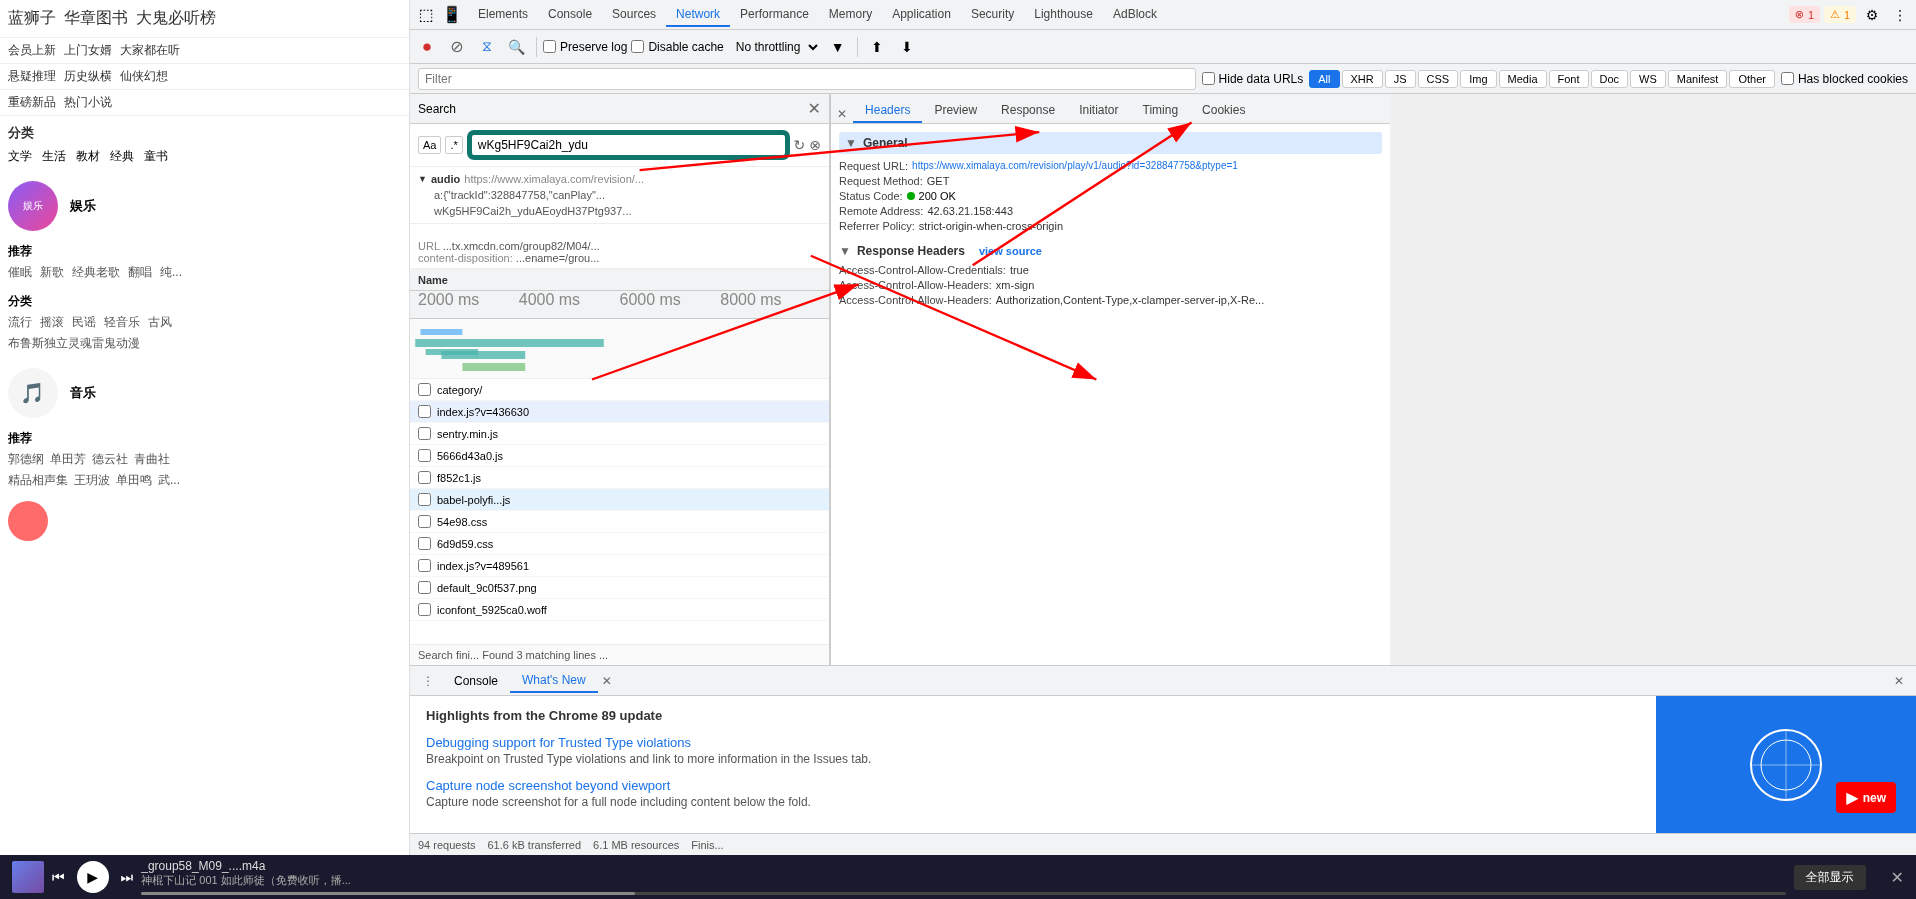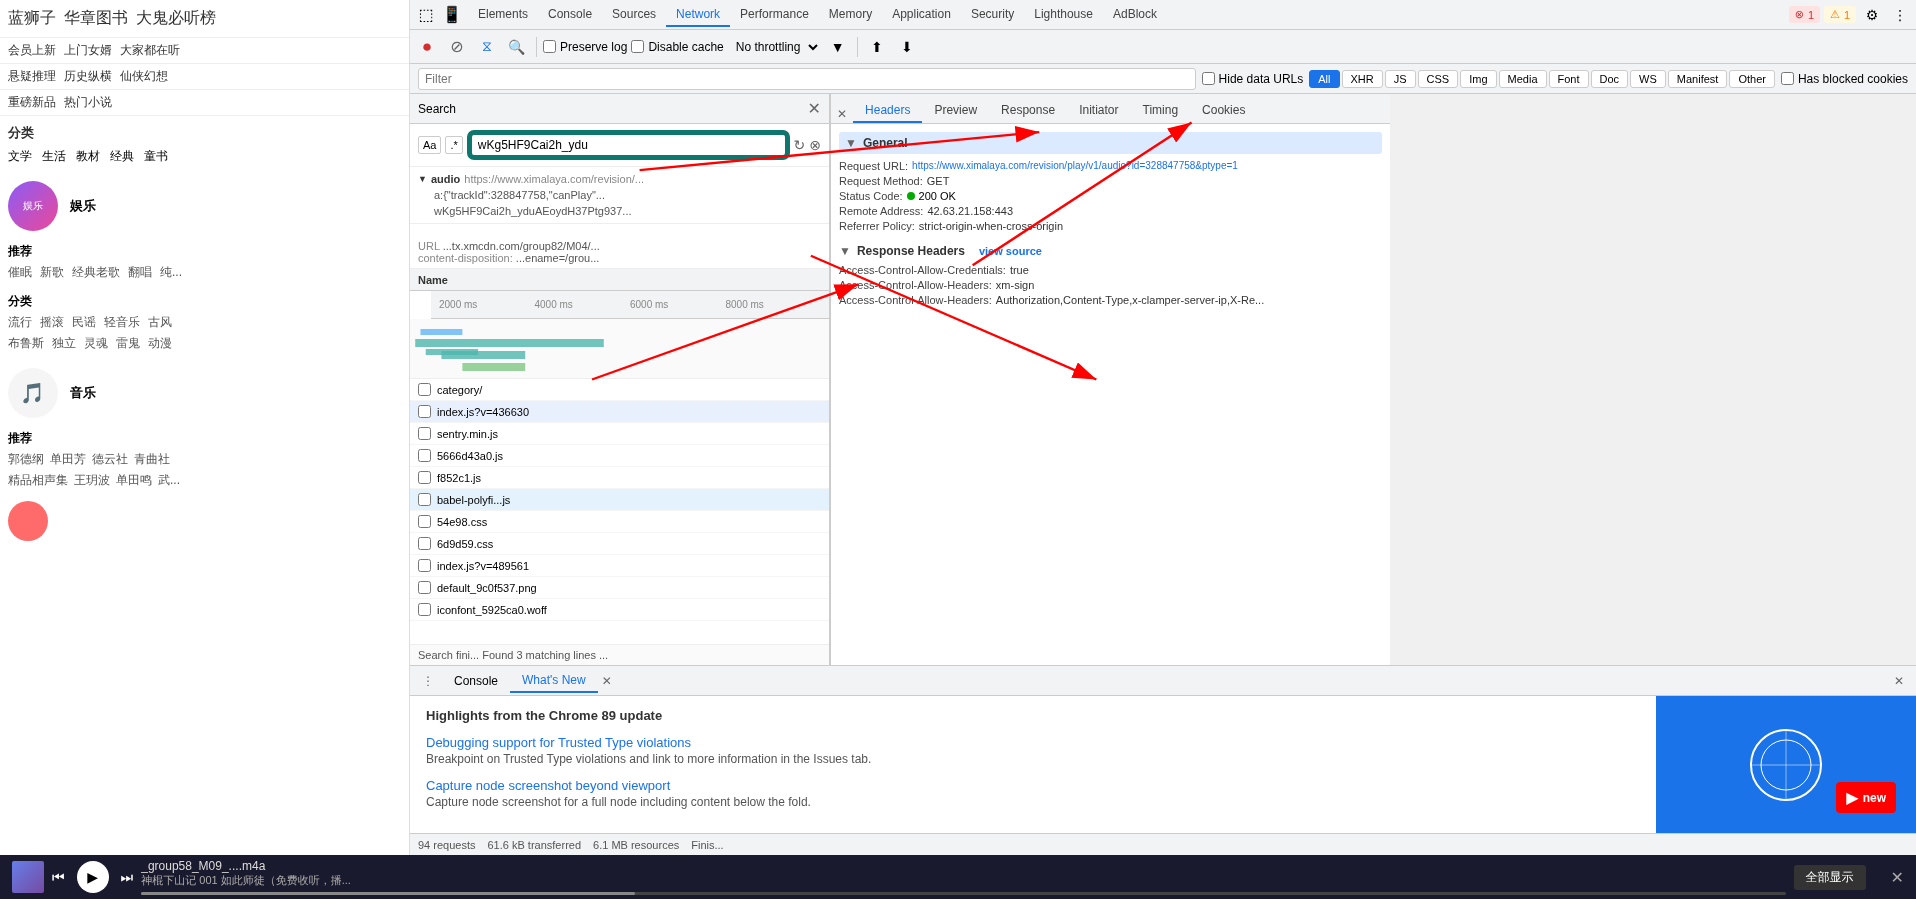--- a/index.html
+++ b/index.html
@@ -152,21 +152,21 @@
 
       <div style="padding: 8px;">
         <div style="font-size: 12px; font-weight: bold; margin-bottom: 4px;">分类</div>
         <div style="display: flex; gap: 8px; font-size: 12px; color: #555; flex-wrap: wrap;">
           <span style="cursor:pointer;">流行</span>
           <span style="cursor:pointer;">摇滚</span>
           <span style="cursor:pointer;">民谣</span>
           <span style="cursor:pointer;">轻音乐</span>
           <span style="cursor:pointer;">古风</span>
         </div>
-        <div style="display: flex; gap: 8px; font-size: 12px; color: #555; flex-wrap: wrap; margin-top: 4px;">
+        <div style="display: flex; font-size: 12px; color: #555; flex-wrap: wrap; margin-top: 4px;">
           <span style="cursor:pointer;">布鲁斯</span>
           <span style="cursor:pointer;">独立</span>
           <span style="cursor:pointer;">灵魂</span>
           <span style="cursor:pointer;">雷鬼</span>
           <span style="cursor:pointer;">动漫</span>
         </div>
       </div>
 
       <div style="padding: 8px; display: flex; align-items: center; gap: 12px;">
         <div style="width: 50px; height: 50px; background: #f5f5f5; border-radius: 50%; display: flex; align-items: center; justify-content: center; font-size: 20px;">🎵</div>
@@ -305,21 +305,21 @@
           </div>
 
           <div style="padding: 4px 8px; font-size: 11px; border-bottom: 1px solid #eee; margin-top: 12px;">
             <div><span style="color:#888;">URL</span> <span style="color:#555;">...tx.xmcdn.com/group82/M04/...</span></div>
             <div><span style="color:#888;">content-disposition:</span> <span style="color:#555;">...ename=/grou...</span></div>
           </div>
 
           <div style="flex:1; overflow-y:auto;">
             <div style="background:#f1f3f4; border-bottom:1px solid #ccc; height:22px; padding:0 8px; display:flex; align-items:center; font-size:11px; font-weight:bold; color:#333;">Name</div>
 
-            <div style="height:28px; background:#f1f3f4; border-bottom:1px solid #ccc; display:flex; align-items:center; padding:0 8px; font-size:10px; color:#888; overflow:hidden;margin-left:21px;">
+            <div style="height:28px; background:#f1f3f4; border-bottom:1px solid #ccc; display:flex; padding:0 8px; font-size:16px; color:#888; overflow:hidden;">
               <span style="flex:1;">2000 ms</span>
               <span style="flex:1;">4000 ms</span>
               <span style="flex:1;">6000 ms</span>
               <span style="flex:1;">8000 ms</span>
             </div>
 
             <div style="height:60px; background:#fafafa; border-bottom:1px solid #eee; position:relative; overflow:hidden;">
               <svg width="100%" height="60" viewBox="0 0 400 60" preserveAspectRatio="none">
                 <rect x="5" y="20" width="180" height="8" fill="#4db6ac" opacity="0.8"></rect>
                 <rect x="30" y="32" width="80" height="8" fill="#4db6ac" opacity="0.8"></rect>

